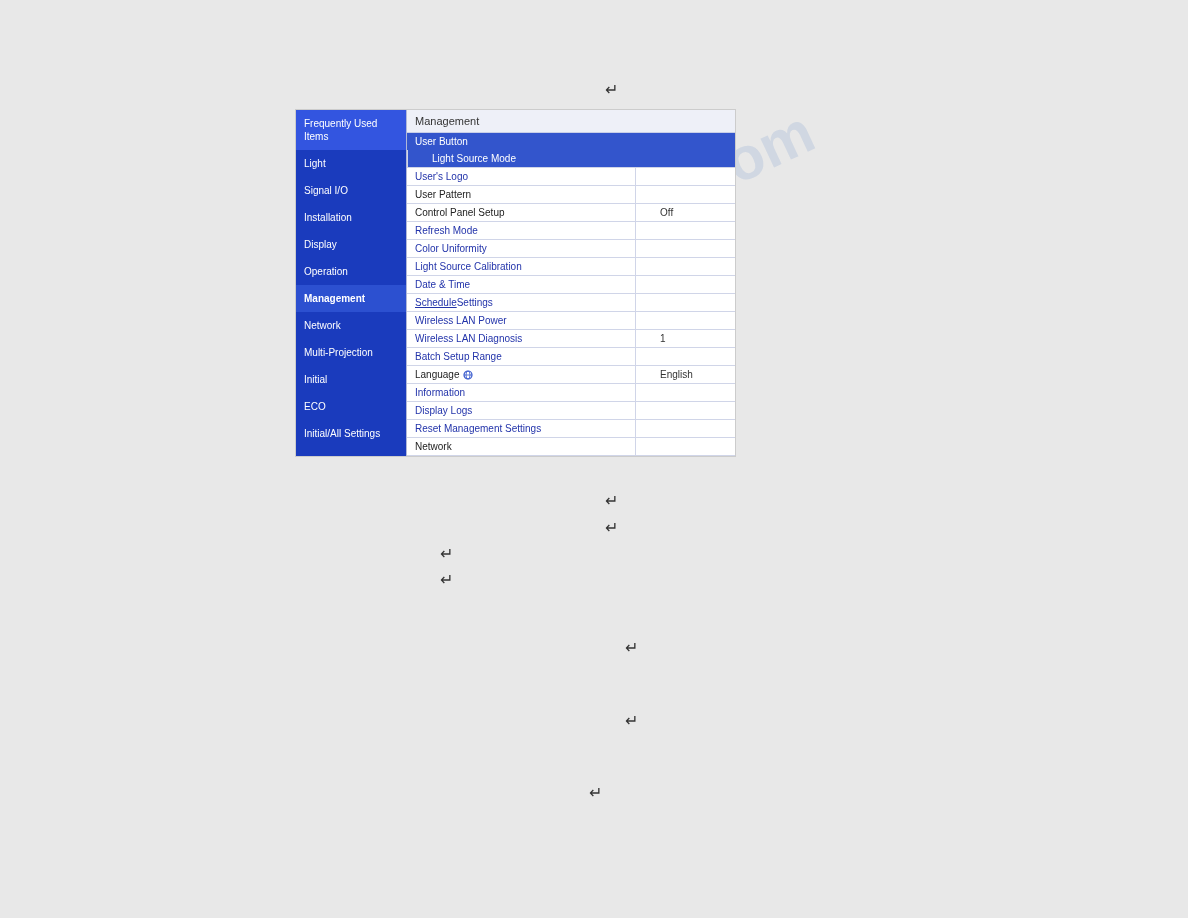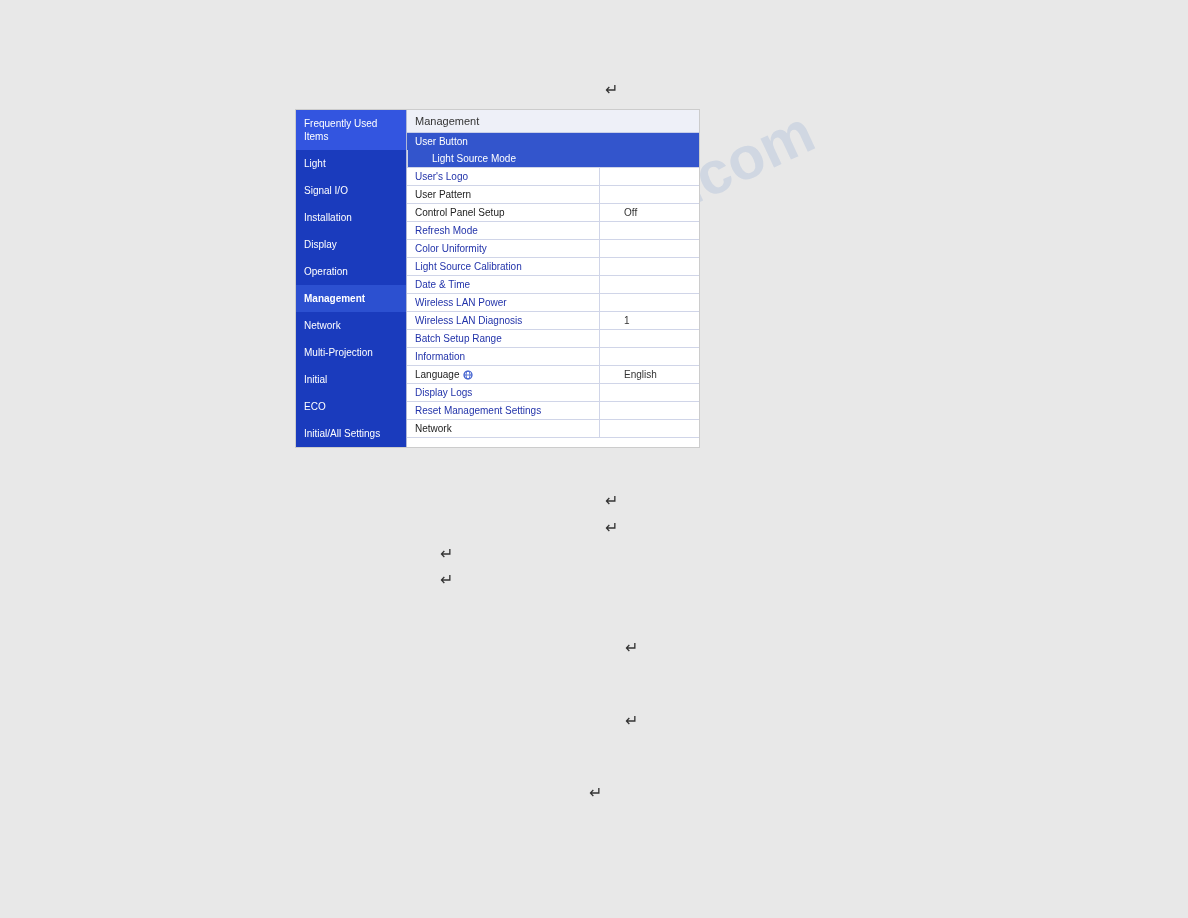--- a/index.html
+++ b/index.html
@@ -29,21 +29,21 @@
       position: absolute;
       font-size: 16px;
       color: #333;
     }
 
     .menu-panel {
       position: absolute;
       top: 109px;
       left: 295px;
       display: flex;
-      width: 405px;
+      width: 441px;
       border: 1px solid #ccc;
     }
 
     .sidebar {
       width: 110px;
       background-color: #1a3bbd;
       flex-shrink: 0;
     }
 
     .sidebar-item {
@@ -199,55 +199,61 @@
       <div class="content-row">
         <span class="row-label">Light Source Calibration</span>
         <span class="row-value"></span>
       </div>
 
       <div class="content-row">
         <span class="row-label">Date &amp; Time</span>
         <span class="row-value"></span>
       </div>
 
+      <div class="content-row">
+        <span class="row-label">
+          <span style="text-decoration:underline;">Schedule</span> Settings
+        </span>
+        <span class="row-value"></span>
+      </div>
 
       <div class="content-row">
         <span class="row-label">Wireless LAN Power</span>
         <span class="row-value"></span>
       </div>
 
       <div class="content-row">
         <span class="row-label">Wireless LAN Diagnosis</span>
         <span class="row-value">1</span>
       </div>
 
 
       <div class="content-row">
         <span class="row-label">Batch Setup Range</span>
-        <span class="row-value"></span>
-      </div>
-
-      <div class="content-row">
-        <span class="row-label">Information</span>
         <span class="row-value"></span>
       </div>
 
       <div class="content-row">
         <span class="row-label plain">
           Language
           <svg width="10" height="10" viewBox="0 0 10 10" style="margin-left:3px;vertical-align:middle;">
             <circle cx="5" cy="5" r="4" fill="none" stroke="#3355cc" stroke-width="1.2"></circle>
             <ellipse cx="5" cy="5" rx="2" ry="4" fill="none" stroke="#3355cc" stroke-width="0.8"></ellipse>
             <line x1="1" y1="5" x2="9" y2="5" stroke="#3355cc" stroke-width="0.8"></line>
           </svg>
         </span>
         <span class="row-value">English</span>
       </div>
 
       <div class="content-row">
+        <span class="row-label">Information</span>
+        <span class="row-value"></span>
+      </div>
+
+      <div class="content-row">
         <span class="row-label">Display Logs</span>
         <span class="row-value"></span>
       </div>
 
       <div class="content-row">
         <span class="row-label">Reset Management Settings</span>
         <span class="row-value"></span>
       </div>
 
       <div class="content-row">

